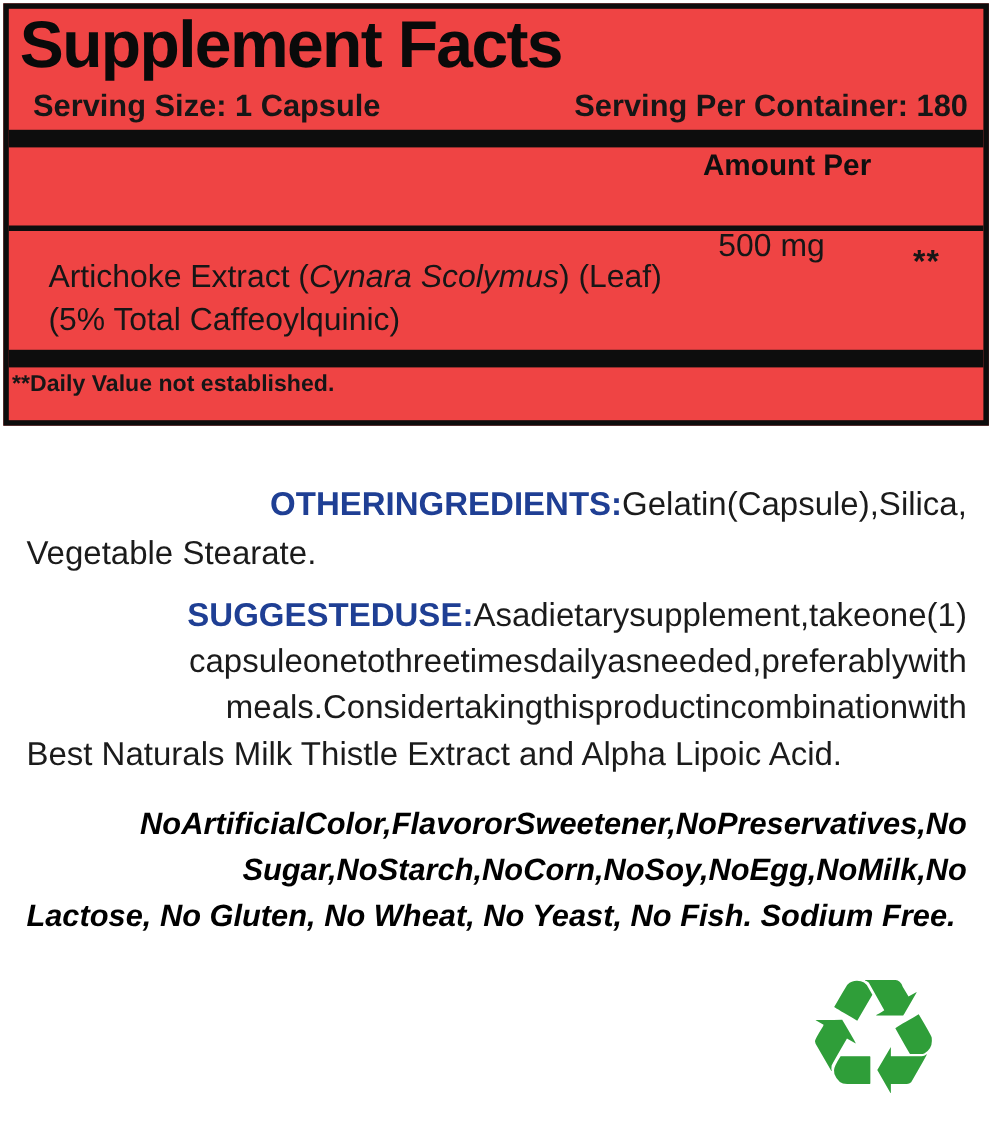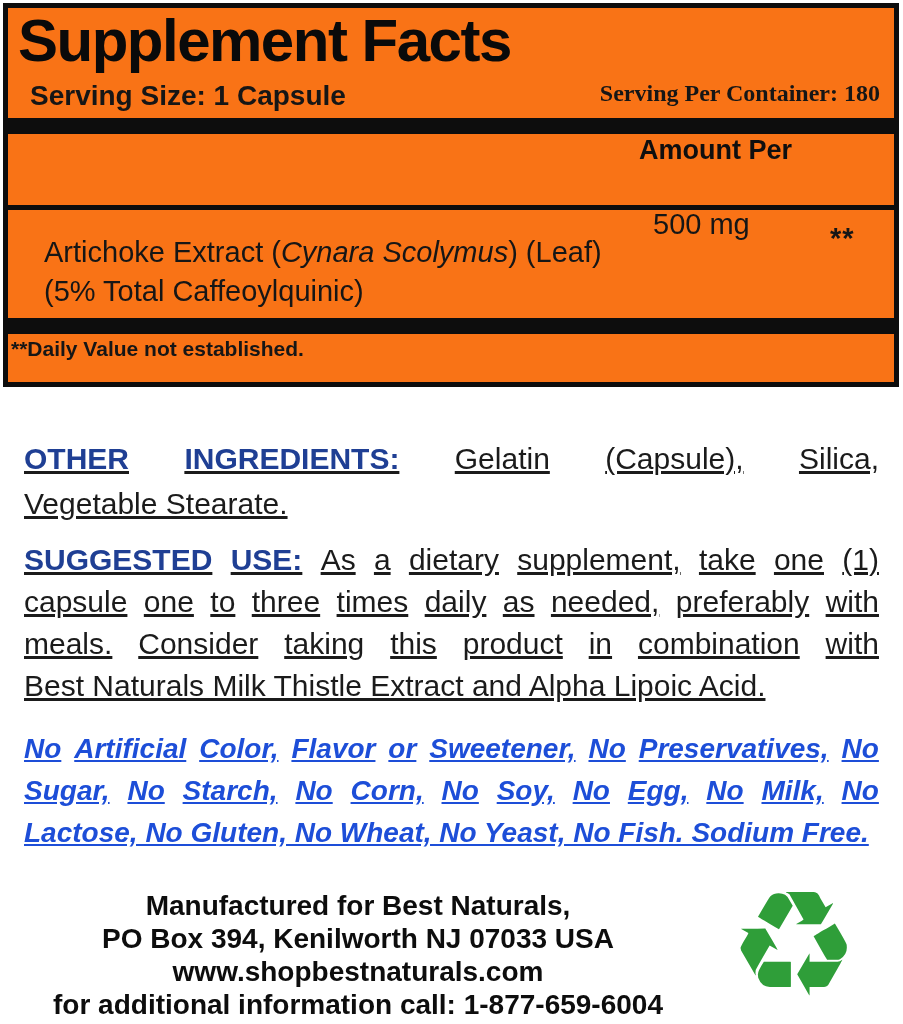--- a/index.html
+++ b/index.html
@@ -5,47 +5,47 @@
   html,body{margin:0;padding:0;}
   body{
     width:903px;height:1024px;background:#ffffff;
     font-family:"Liberation Sans","DejaVu Sans",sans-serif;
     color:#161616;overflow:hidden;
   }
   .label{position:relative;width:903px;height:1024px;background:#fff;}
 
   
   .sf-box{position:absolute;left:3px;top:3px;width:886px;height:374px;
-          border:5px solid #0d0d0d;background:#f97316;}
+          border:5px solid #0d0d0d;background:#ef4444;}
   .sf-box > *{position:absolute;}
   .sf-title{left:10px;top:-2px;font-size:60px;font-weight:700;
             letter-spacing:-1.5px;color:#0a0a0a;line-height:70px;white-space:nowrap;}
   .sf-serving{left:9px;top:72px;font-size:28px;font-weight:700;white-space:nowrap;margin-left:13px;}
-  .sf-percontainer{right:14px;top:72px;font-size:24px;font-weight:700;white-space:nowrap;font-family:Liberation Serif, serif;}
+  .sf-percontainer{right:14px;top:72px;font-size:28px;font-weight:700;white-space:nowrap;}
   .bar{left:0;right:0;height:16px;background:#0d0d0d;}
   .bar1{top:110px;}
   .bar2{top:310px;}
   .hdr{font-size:27px;font-weight:700;line-height:33px;text-align:right;color:#0f0f0f;}
   .hdr-amount{left:594px;top:126px;width:190px;}
   .hdr-dv{left:778px;top:126px;width:106px;}
   .rule{left:0;right:0;top:197px;height:5px;background:#0d0d0d;}
   .ing-name{left:36px;top:225px;font-size:29px;line-height:39px;white-space:nowrap;}
   .it{font-style:italic;}
   .ing-amount{left:645px;top:200px;font-size:29px;white-space:nowrap;}
   .ing-dv{left:822px;top:214px;font-size:29px;font-weight:700;letter-spacing:1px;}
   .sf-footnote{left:3px;top:329px;font-size:21px;font-weight:700;white-space:nowrap;}
 
   
   .para{position:absolute;left:24px;width:855px;color:#1b1b1b;}
-  .jline{display:flex;justify-content:space-between;text-decoration:underline;}
+  .jline{display:flex;justify-content:flex-end;}
   .jline.last{display:block;white-space:nowrap;}
   .oi{top:436px;font-size:30px;line-height:45px;}
   .su{top:539px;font-size:30px;line-height:42px;}
   .claims{top:728px;font-size:28px;line-height:42px;
-          font-weight:700;font-style:italic;color:#1d4ed8;}
+          font-weight:700;font-style:italic;color:#000000;}
   .plabel{color:#1F3F94;font-weight:700;}
 
   
   .footer{position:absolute;left:8px;top:889px;width:700px;text-align:center;
           font-size:28px;font-weight:700;line-height:33px;color:#0d0d0d;}
   .recycle{position:absolute;left:712px;top:868px;width:164px;height:152px;
            font-size:146px;line-height:152px;color:#2F9E39;text-align:center;
            font-family:"DejaVu Sans",sans-serif;}
 </style>
 </head>
@@ -147,22 +147,16 @@
         <span>Soy,</span>
         <span>No</span>
         <span>Egg,</span>
         <span>No</span>
         <span>Milk,</span>
         <span>No</span>
       </div>
       <div class="jline last">Lactose, No Gluten, No Wheat, No Yeast, No Fish. Sodium Free.</div>
     </div>
 
-  <div class="footer">
-    <div>Manufactured for Best Naturals,</div>
-    <div>PO Box 394, Kenilworth NJ 07033 USA</div>
-    <div>www.shopbestnaturals.com</div>
-    <div>for additional information call: 1-877-659-6004</div>
-  </div>
 
   <div class="recycle">♻</div>
 
 </div>
 
 </body></html>

